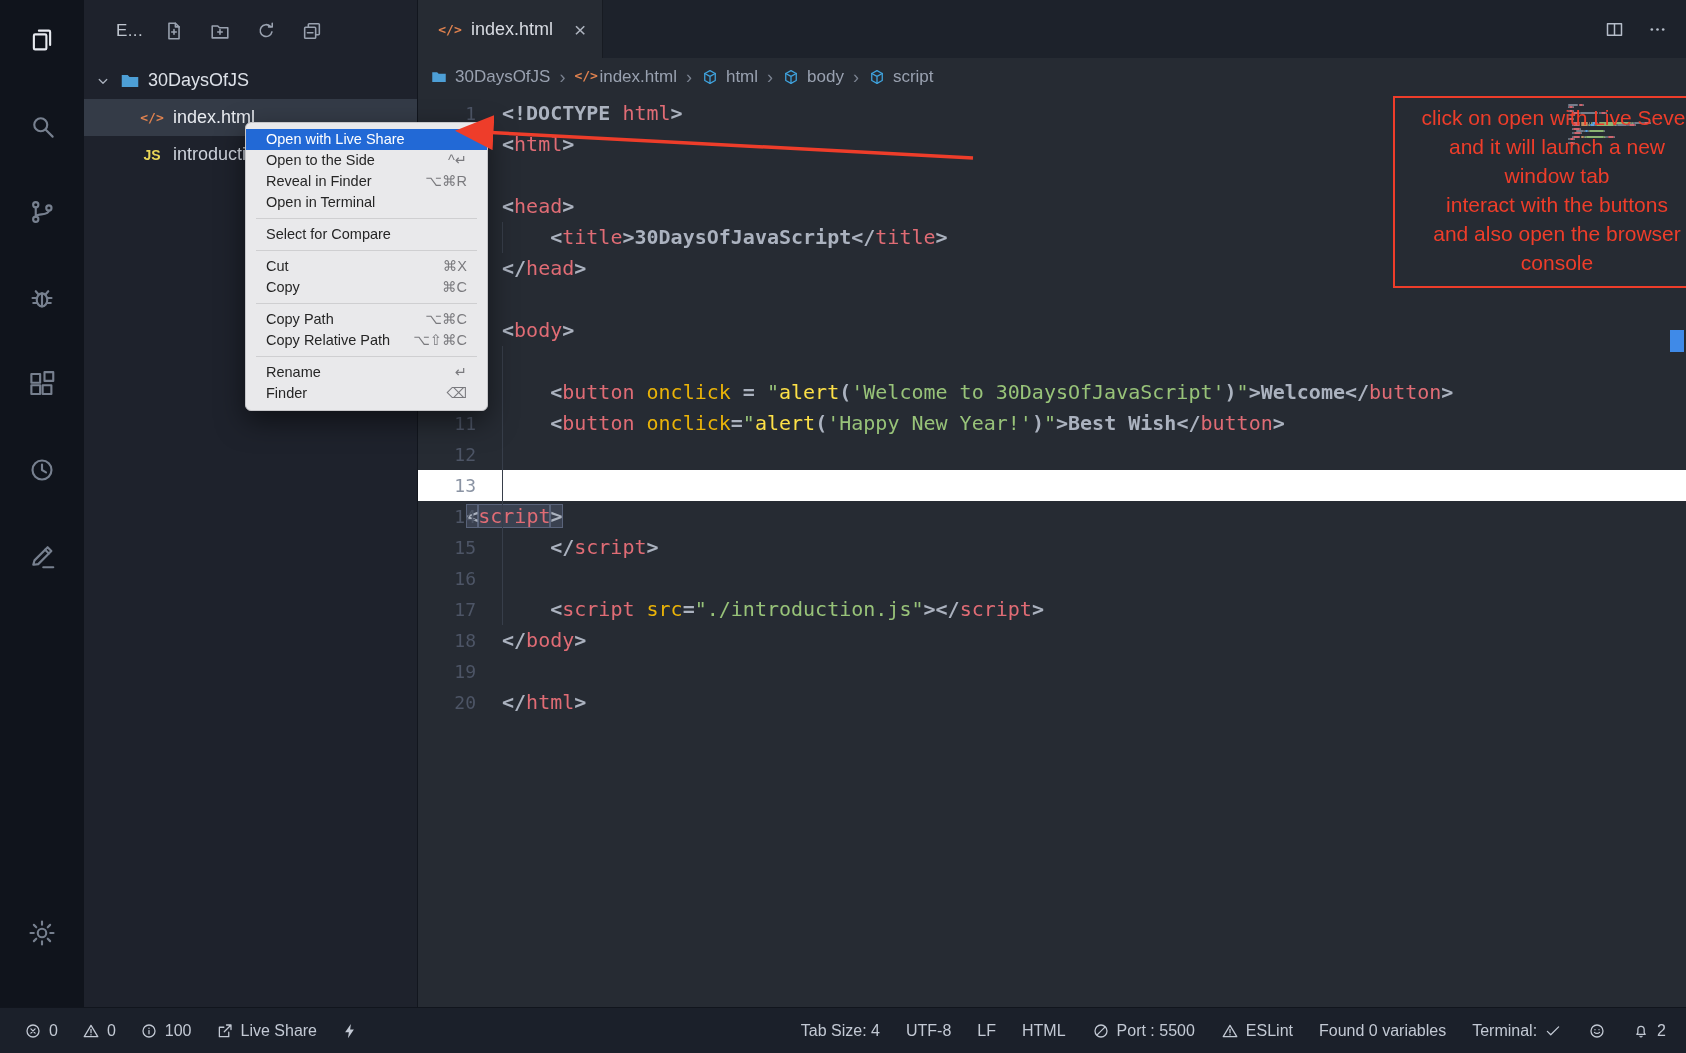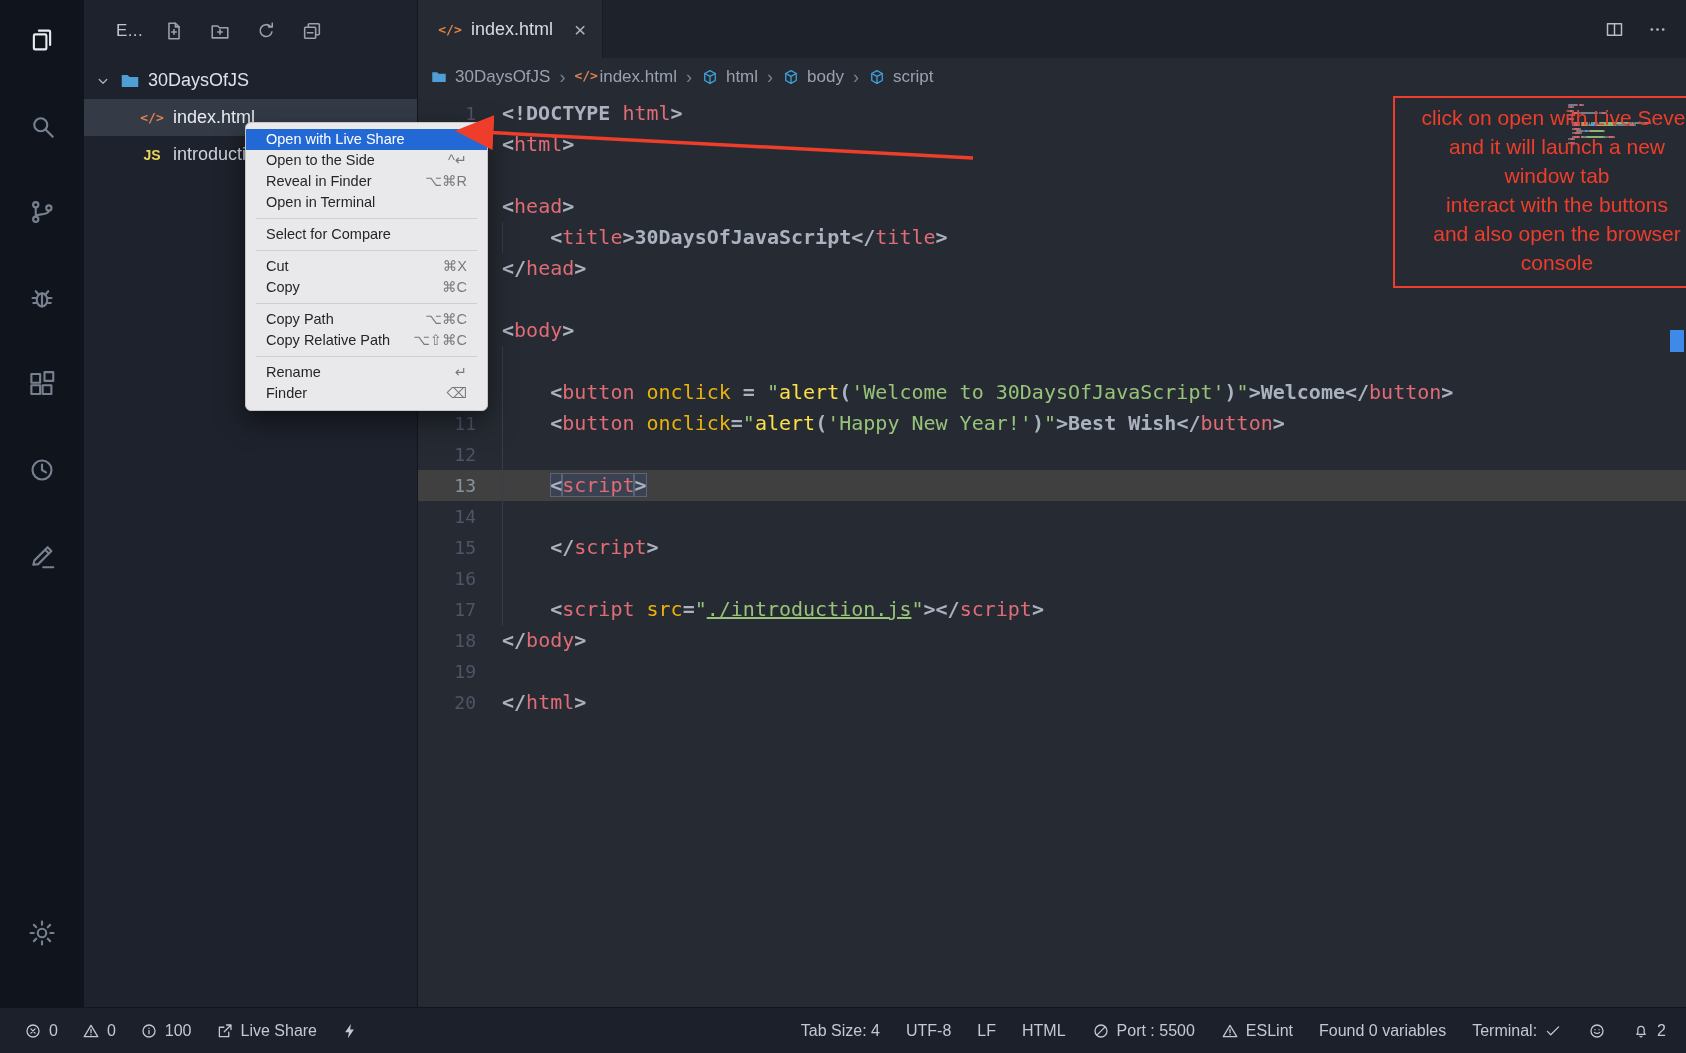--- a/index.html
+++ b/index.html
@@ -40,31 +40,31 @@
   .tab-actions{margin-left:auto;display:flex;align-items:center;gap:22px;padding-right:18px;color:#b6bdc9;}
   .tab-actions .icon{width:21px;height:21px;cursor:pointer;}
   .breadcrumbs{height:38px;display:flex;align-items:center;padding-left:12px;font-size:17px;color:#99a1b0;}
   .bc-item{display:flex;align-items:center;gap:7px;cursor:pointer;}
   .bc-ic{width:18px;height:18px;}
   .bc-ic.cube{color:#3fa3de;}
   .bc-sep{color:#7a8290;margin:0 9px;font-size:18px;}
 
   .code{position:relative;padding-top:2px;}
   .cl{position:relative;display:flex;height:31px;}
-  .cl.cur{background:#404040;}
+  .cl.cur{background:#ffffff;flex-direction:column;}
   .cl.g::before{content:"";position:absolute;left:84px;top:0;bottom:0;width:1px;background:#373e4a;}
   .ln{width:84px;flex:none;text-align:right;padding-right:26px;font:18px/31px "DejaVu Sans Mono",monospace;color:#4d5566;}
   .cl.cur .ln{color:#8a93a3;}
   .lc{white-space:pre;font:20px/31px "DejaVu Sans Mono",monospace;color:#abb2bf;}
   .tk.p{color:#abb2bf;font-weight:bold;}
   .tk.tag{color:#e06c75;}
   .tk.attr{color:#eab308;}
   .tk.str{color:#98c379;}
   .tk.fn{color:#fde047;}
-  .tk.link{color:#98c379;text-decoration:underline;}
+  .tk.link{color:#98c379;}
   .tk.occ{background:#3a4150;box-shadow:inset 0 0 0 1px #59637a;}
 
   
   .minimap{position:absolute;right:22px;top:104px;width:96px;}
   .mm-row{position:relative;height:2px;}
   .mm-row i{position:absolute;top:0;height:1.7px;border-radius:1px;opacity:.9;}
   .mm-p{background:#7d8695;} .mm-tag{background:#e06c75;} .mm-attr{background:#d19a66;}
   .mm-str{background:#98c379;} .mm-fn{background:#61afef;} .mm-link{background:#98c379;}
   .overview-marker{position:absolute;right:2px;top:330px;width:14px;height:22px;background:#3f8ae8;}
 

